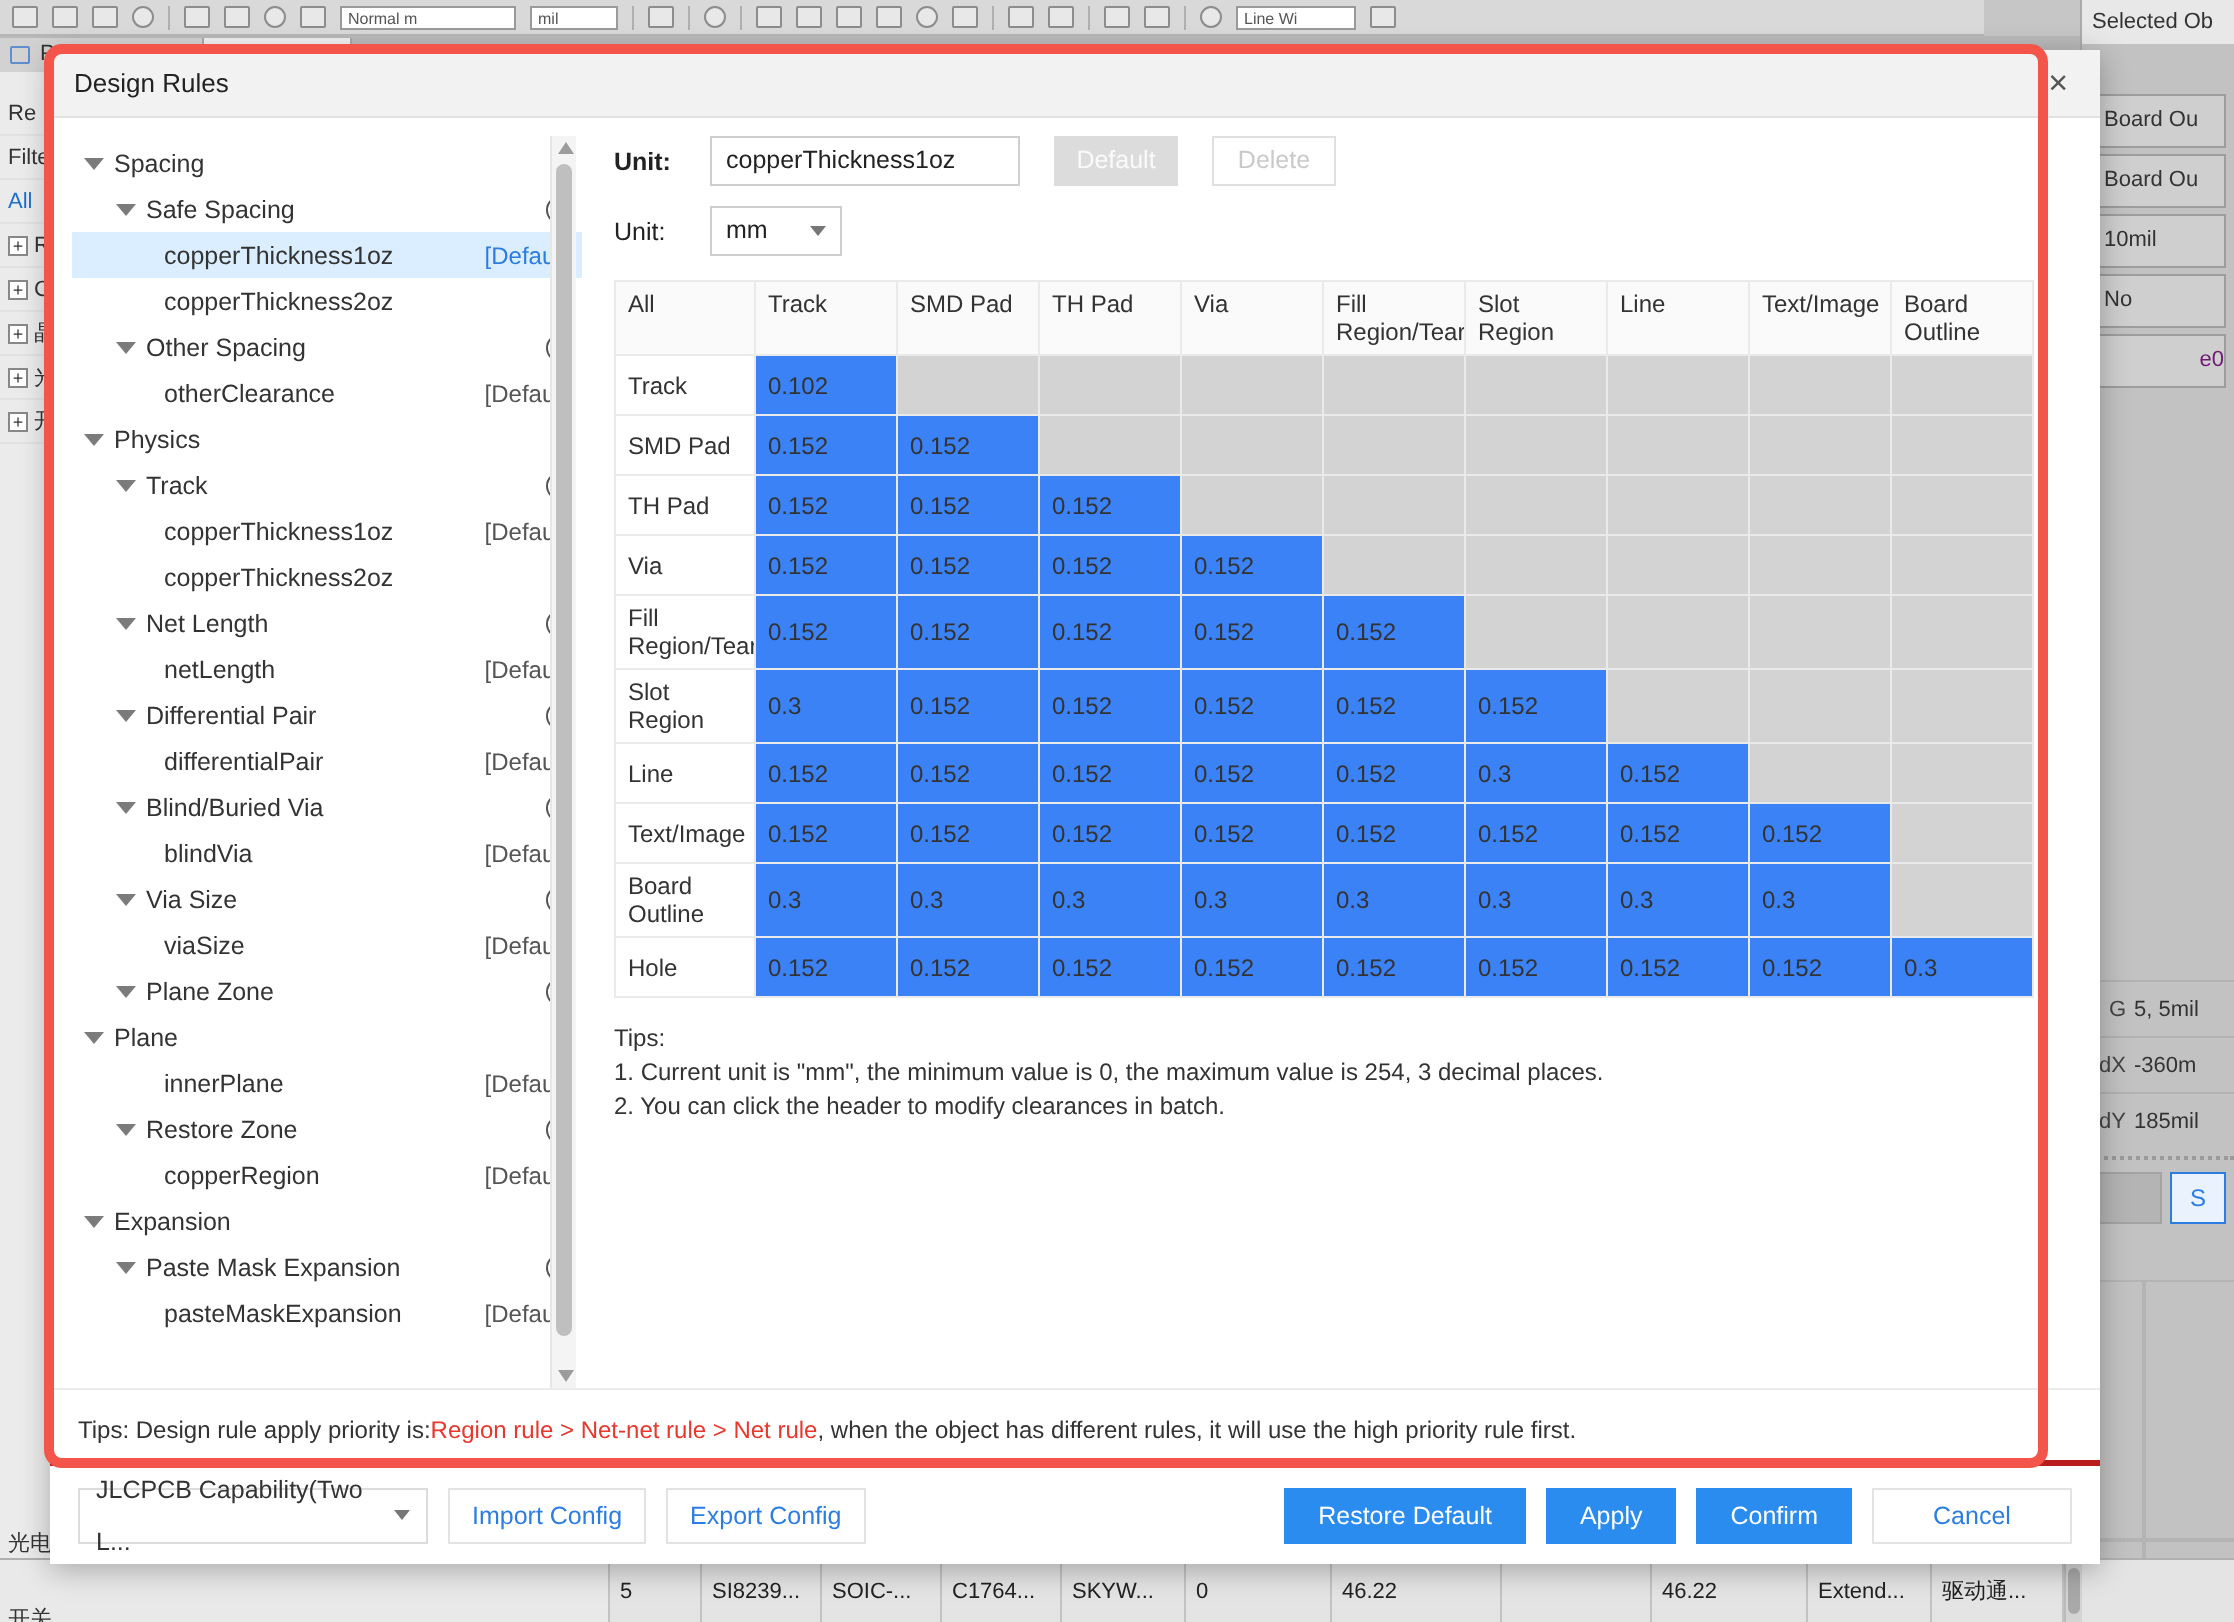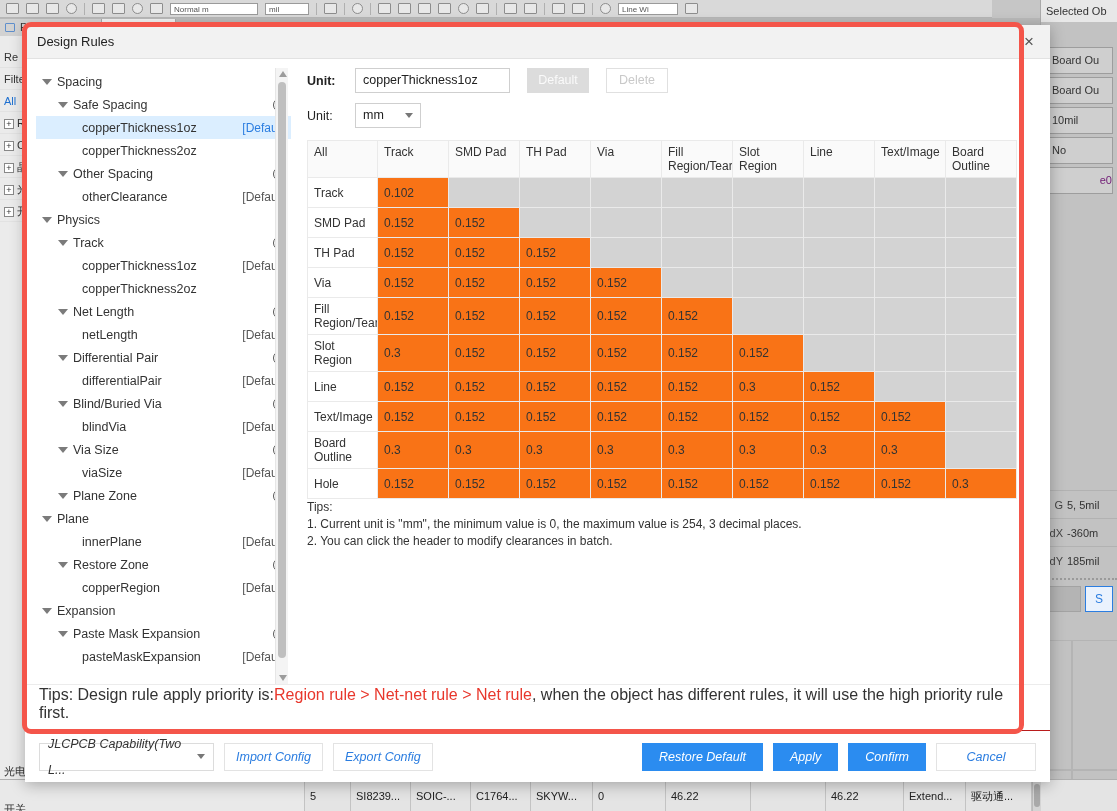--- a/index.html
+++ b/index.html
@@ -214,35 +214,35 @@
   
   .tbl-wrap { margin-top:2px; }
   table.matrix { border-collapse:collapse; table-layout:fixed; width:708px; }
   table.matrix th, table.matrix td {
     border:1px solid #eaeaea; font-size:12px; color:#333;
     padding:4px 6px; height:30px; vertical-align:middle;
     font-weight:normal; text-align:left; overflow:hidden;
   }
   table.matrix th { background:#fafafa; vertical-align:top; line-height:14px; }
   table.matrix td.rowh { background:#fff; line-height:14px; }
-  table.matrix td.val { background:#f97316; }
+  table.matrix td.val { background:#3b82f6; }
   table.matrix td.blank { background:#d3d3d3; }
   col.c0 { width:70px; }
   col.cx { width:71px; }
 
-  .tips { font-size:12px; color:#333; line-height:17px; }
+  .tips { margin-top:12px; font-size:12px; color:#333; line-height:17px; }
 
   .dlg-footnote {
-    border-top:1px solid #ececec; padding:1px 14px 8px 14px; font-size:16px; color:#333;
+    border-top:1px solid #ececec; padding:13px 14px 8px 14px; font-size:12px; color:#333;
   }
   .dlg-footnote .hl { color:#e8372c; }
 
   .dlg-foot {
-    height:52px; border-top:1px solid #b91c1c; display:flex; align-items:center;
-    padding:0 14px; gap:10px;font-style:italic;
+    height:52px; border-top:3px solid #b91c1c; display:flex; align-items:center;
+    padding:0 14px; gap:10px;
   }
   .capsel {
     width:175px; height:28px; border:1px solid #dcdcdc; background:#fff;
     font-size:12.5px; line-height:26px; padding:0 8px; color:#333;
     display:flex; align-items:center; justify-content:space-between;
   }
   .linkbtn {
     height:28px; padding:0 11px; border:1px solid #e3e3e3; background:#fff;
     color:#2b7de0; font-size:12.5px; line-height:26px;
   }

